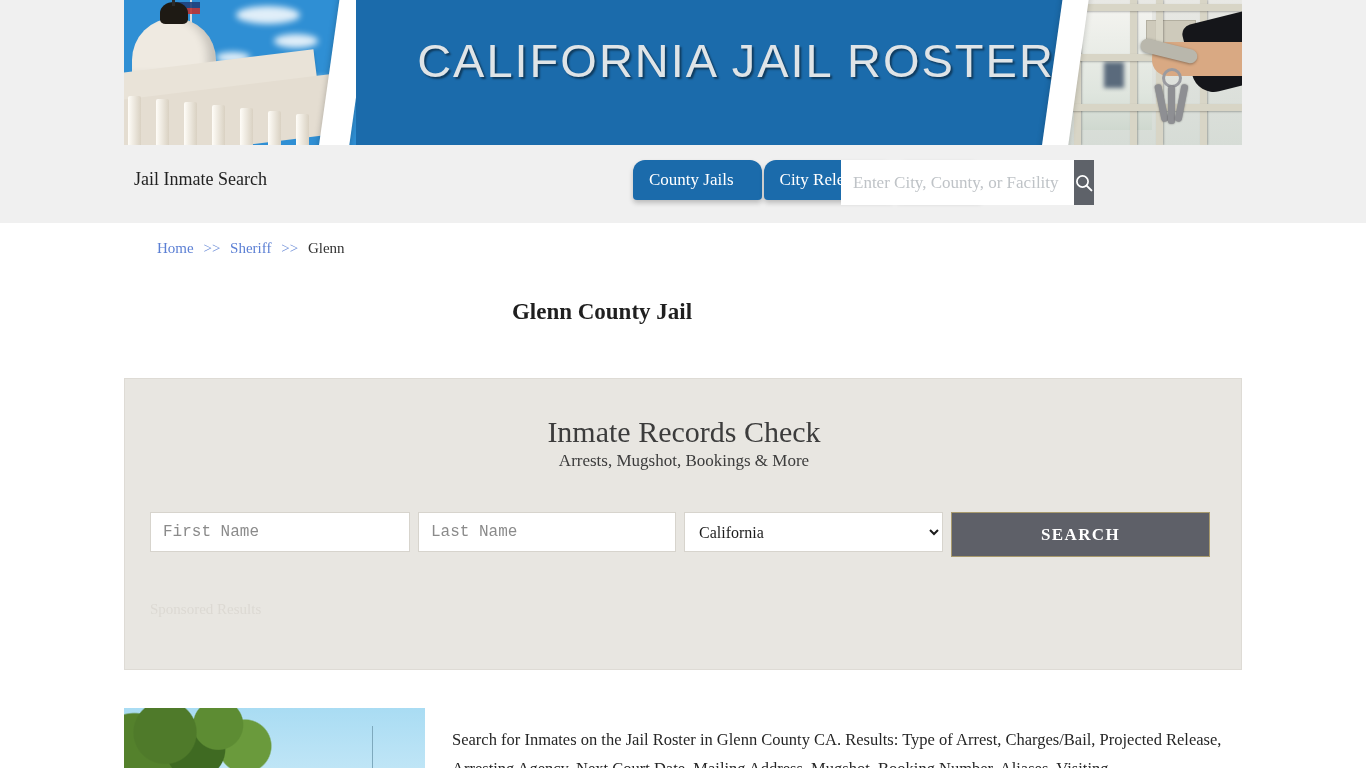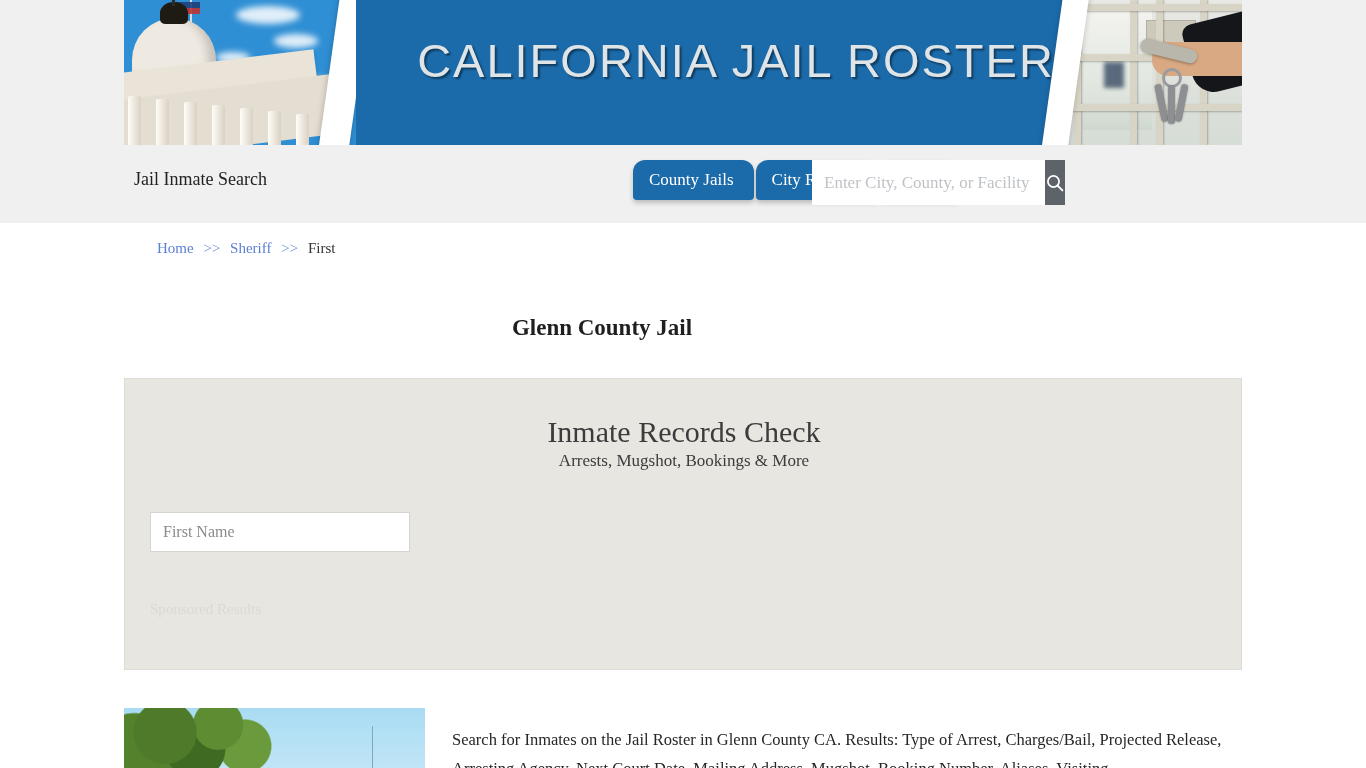--- a/index.html
+++ b/index.html
@@ -169,32 +169,31 @@
     font-size: 18px; color: #222; white-space: nowrap;
   }
   .nav-tabs {
     position: absolute; left: 509px; top: 15px;
     display: flex; align-items: flex-end; gap: 2px;
   }
   .tab {
     background: #1b6bab;
     color: #ffffff;
     font-size: 17px;
-    padding: 11px 20px 12px 16px;
+    padding: 11px 28px 12px 16px;
     border-radius: 12px 12px 4px 4px;
     box-shadow: 0 3px 5px rgba(0,0,0,.22);
     cursor: pointer;
     white-space: nowrap;
     line-height: 1;
   }
   .searchwrap {
     position: absolute; left: 841px; top: 160px;
     width: 224px; height: 45px;
     display: flex;
-    justify-content: flex-end;
   }
   .searchwrap input {
     flex: 1;
     border: none;
     background: #ffffff;
     padding: 0 12px;
     font-size: 17px;
     font-family: "Liberation Serif", "DejaVu Serif", serif;
     color: #333;
     outline: none;
@@ -210,21 +209,21 @@
   .breadcrumb {
     position: absolute; left: 157px; top: 240px;
     font-size: 15px; color: #333;
   }
   .breadcrumb a { color: #5b7fd4; text-decoration: none; }
   .breadcrumb .sep { color: #6f8fd8; margin: 0 6px; }
   .breadcrumb .cur { color: #333; }
 
   
   .page-title {
-    position: absolute; left: 0; top: 300px; width: 1204px;
+    position: absolute; left: 0; top: 284px; width: 1204px;
     text-align: center; font-size: 23px; font-weight: bold; color: #1f1f1f;
   }
 
   
   .panel {
     position: absolute; left: 124px; top: 378px;
     width: 1118px; height: 292px;
     background: #e8e6e1;
     border: 1px solid #dedbd5;
   }
@@ -237,21 +236,21 @@
     text-align: center; font-size: 17px; color: #3c3c3c;
   }
   .form-row {
     position: absolute; left: 25px; top: 133px;
     width: 1068px; height: 45px;
     display: flex; align-items: flex-start; gap: 8px;
   }
   .fld {
     height: 40px; background: #ffffff; border: 1px solid #d7d4cd;
     padding: 4px 12px; font-size: 16px;
-    font-family: Liberation Serif, serif;
+    font-family: Liberation Mono, monospace;
     color: #2e2e2e; outline: none;
   }
   .fld::placeholder { color: #8b8b8b; }
   .fld-first { width: 260px; }
   .fld-last  { width: 258px; }
   .fld-state {
     width: 259px; height: 40px; background: #ffffff;
     border: 1px solid #d7d4cd; padding: 0 10px;
     font-size: 16px; font-family: "Liberation Serif","DejaVu Serif",serif;
     color: #1c1c1c; outline: none;
@@ -371,31 +370,36 @@
       <line x1="12.6" y1="12.6" x2="17.4" y2="17.4" stroke="#ffffff" stroke-width="2" stroke-linecap="round"></line>
     </svg>
   </div>
 </div>
 
 <div class="breadcrumb">
   <a href="#">Home</a>
   <span class="sep">&gt;&gt;</span>
   <a href="#">Sheriff</a>
   <span class="sep">&gt;&gt;</span>
-  <span class="cur">First</span>
+  <span class="cur">Glenn</span>
 </div>
 
 <h1 class="page-title">Glenn County Jail</h1>
 
 <div class="panel">
   <div class="panel-h1">Inmate Records Check</div>
   <div class="panel-h2">Arrests, Mugshot, Bookings &amp; More</div>
 
   <div class="form-row">
     <input class="fld fld-first" type="text" placeholder="First Name" style="">
+    <input class="fld fld-last" type="text" placeholder="Last Name" style="">
+    <select class="fld-state">
+      <option>California</option>
+    </select>
+    <button class="btn-search">SEARCH</button>
   </div>
 
   <div class="sponsored">Sponsored Results</div>
 </div>
 
 <div class="thumb">
   <div class="tree"></div>
   <div class="antenna"></div>
 </div>
 

